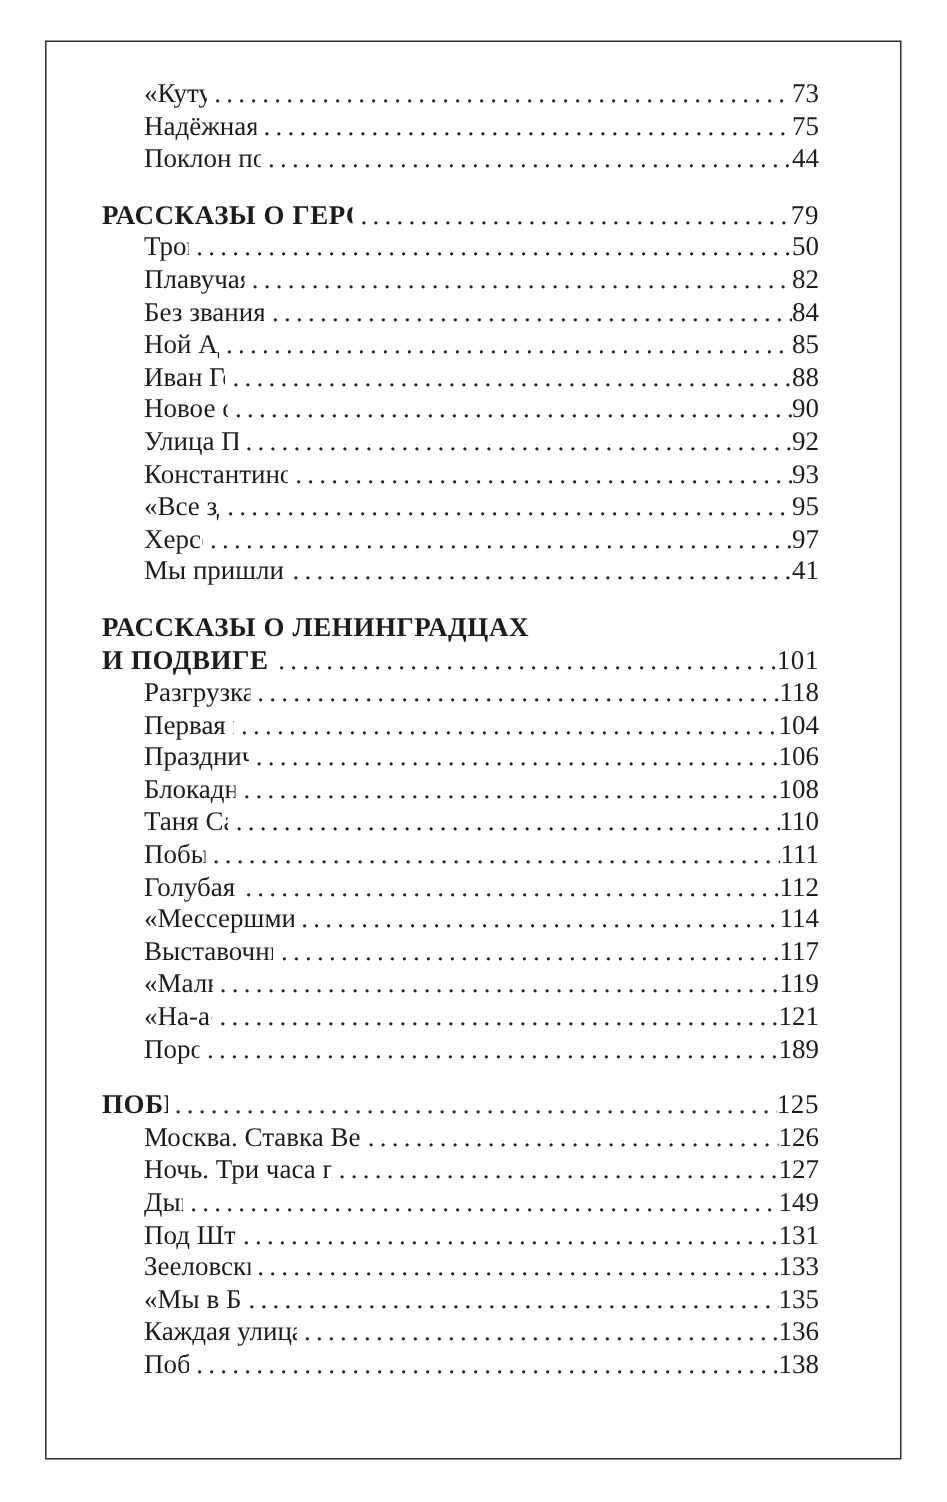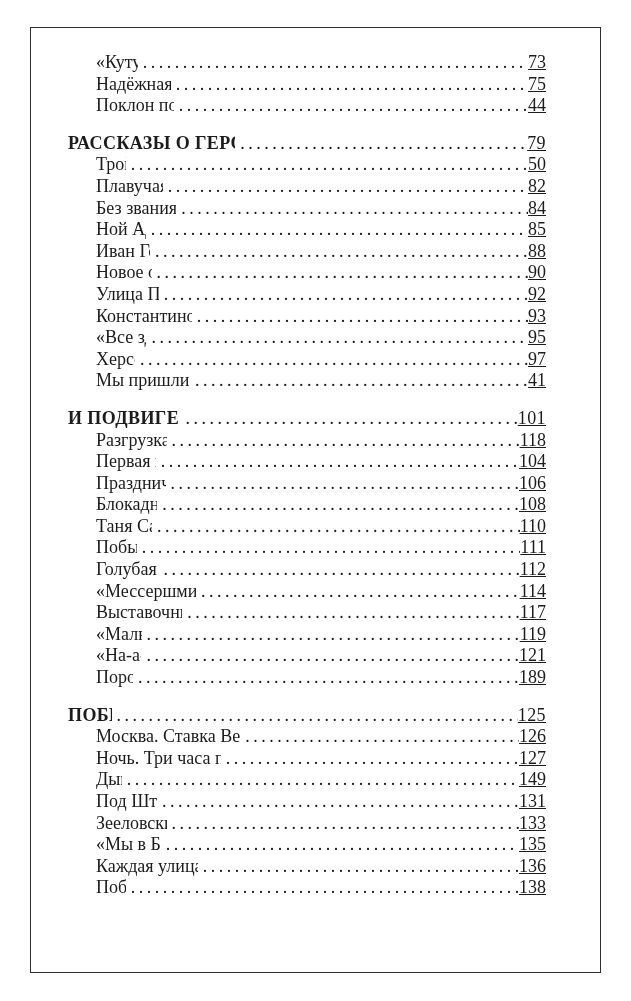--- a/index.html
+++ b/index.html
@@ -48,21 +48,20 @@
     min-width: 0;
     overflow: hidden;
     white-space: nowrap;
     letter-spacing: 3.5px;
     padding: 0 3px 0 5px;
     font-weight: 400;
   }
   .pagenum {
     flex: 0 0 auto;
     font-weight: 400;
-    text-decoration: underline;
   }
 </style>
 </head>
 <body>
 
 <div class="page">
   <div class="frame"></div>
   <div class="content">
       <div class="section">
         <div class="row entry">
@@ -138,20 +137,23 @@
           <span class="pagenum">97</span>
         </div>
         <div class="row entry">
           <span class="title">Мы пришли, Севастополь!</span>
           <span class="dots">..........................................................................................</span>
           <span class="pagenum">41</span>
         </div>
       </div>
       <div class="section">
         <div class="row heading-line">
+          <span class="title">РАССКАЗЫ О ЛЕНИНГРАДЦАХ</span>
+        </div>
+        <div class="row heading-line">
           <span class="title">И ПОДВИГЕ ЛЕНИНГРАДА</span>
           <span class="dots">..........................................................................................</span>
           <span class="pagenum">101</span>
         </div>
         <div class="row entry">
           <span class="title">Разгрузка-погрузка</span>
           <span class="dots">..........................................................................................</span>
           <span class="pagenum">118</span>
         </div>
         <div class="row entry">

